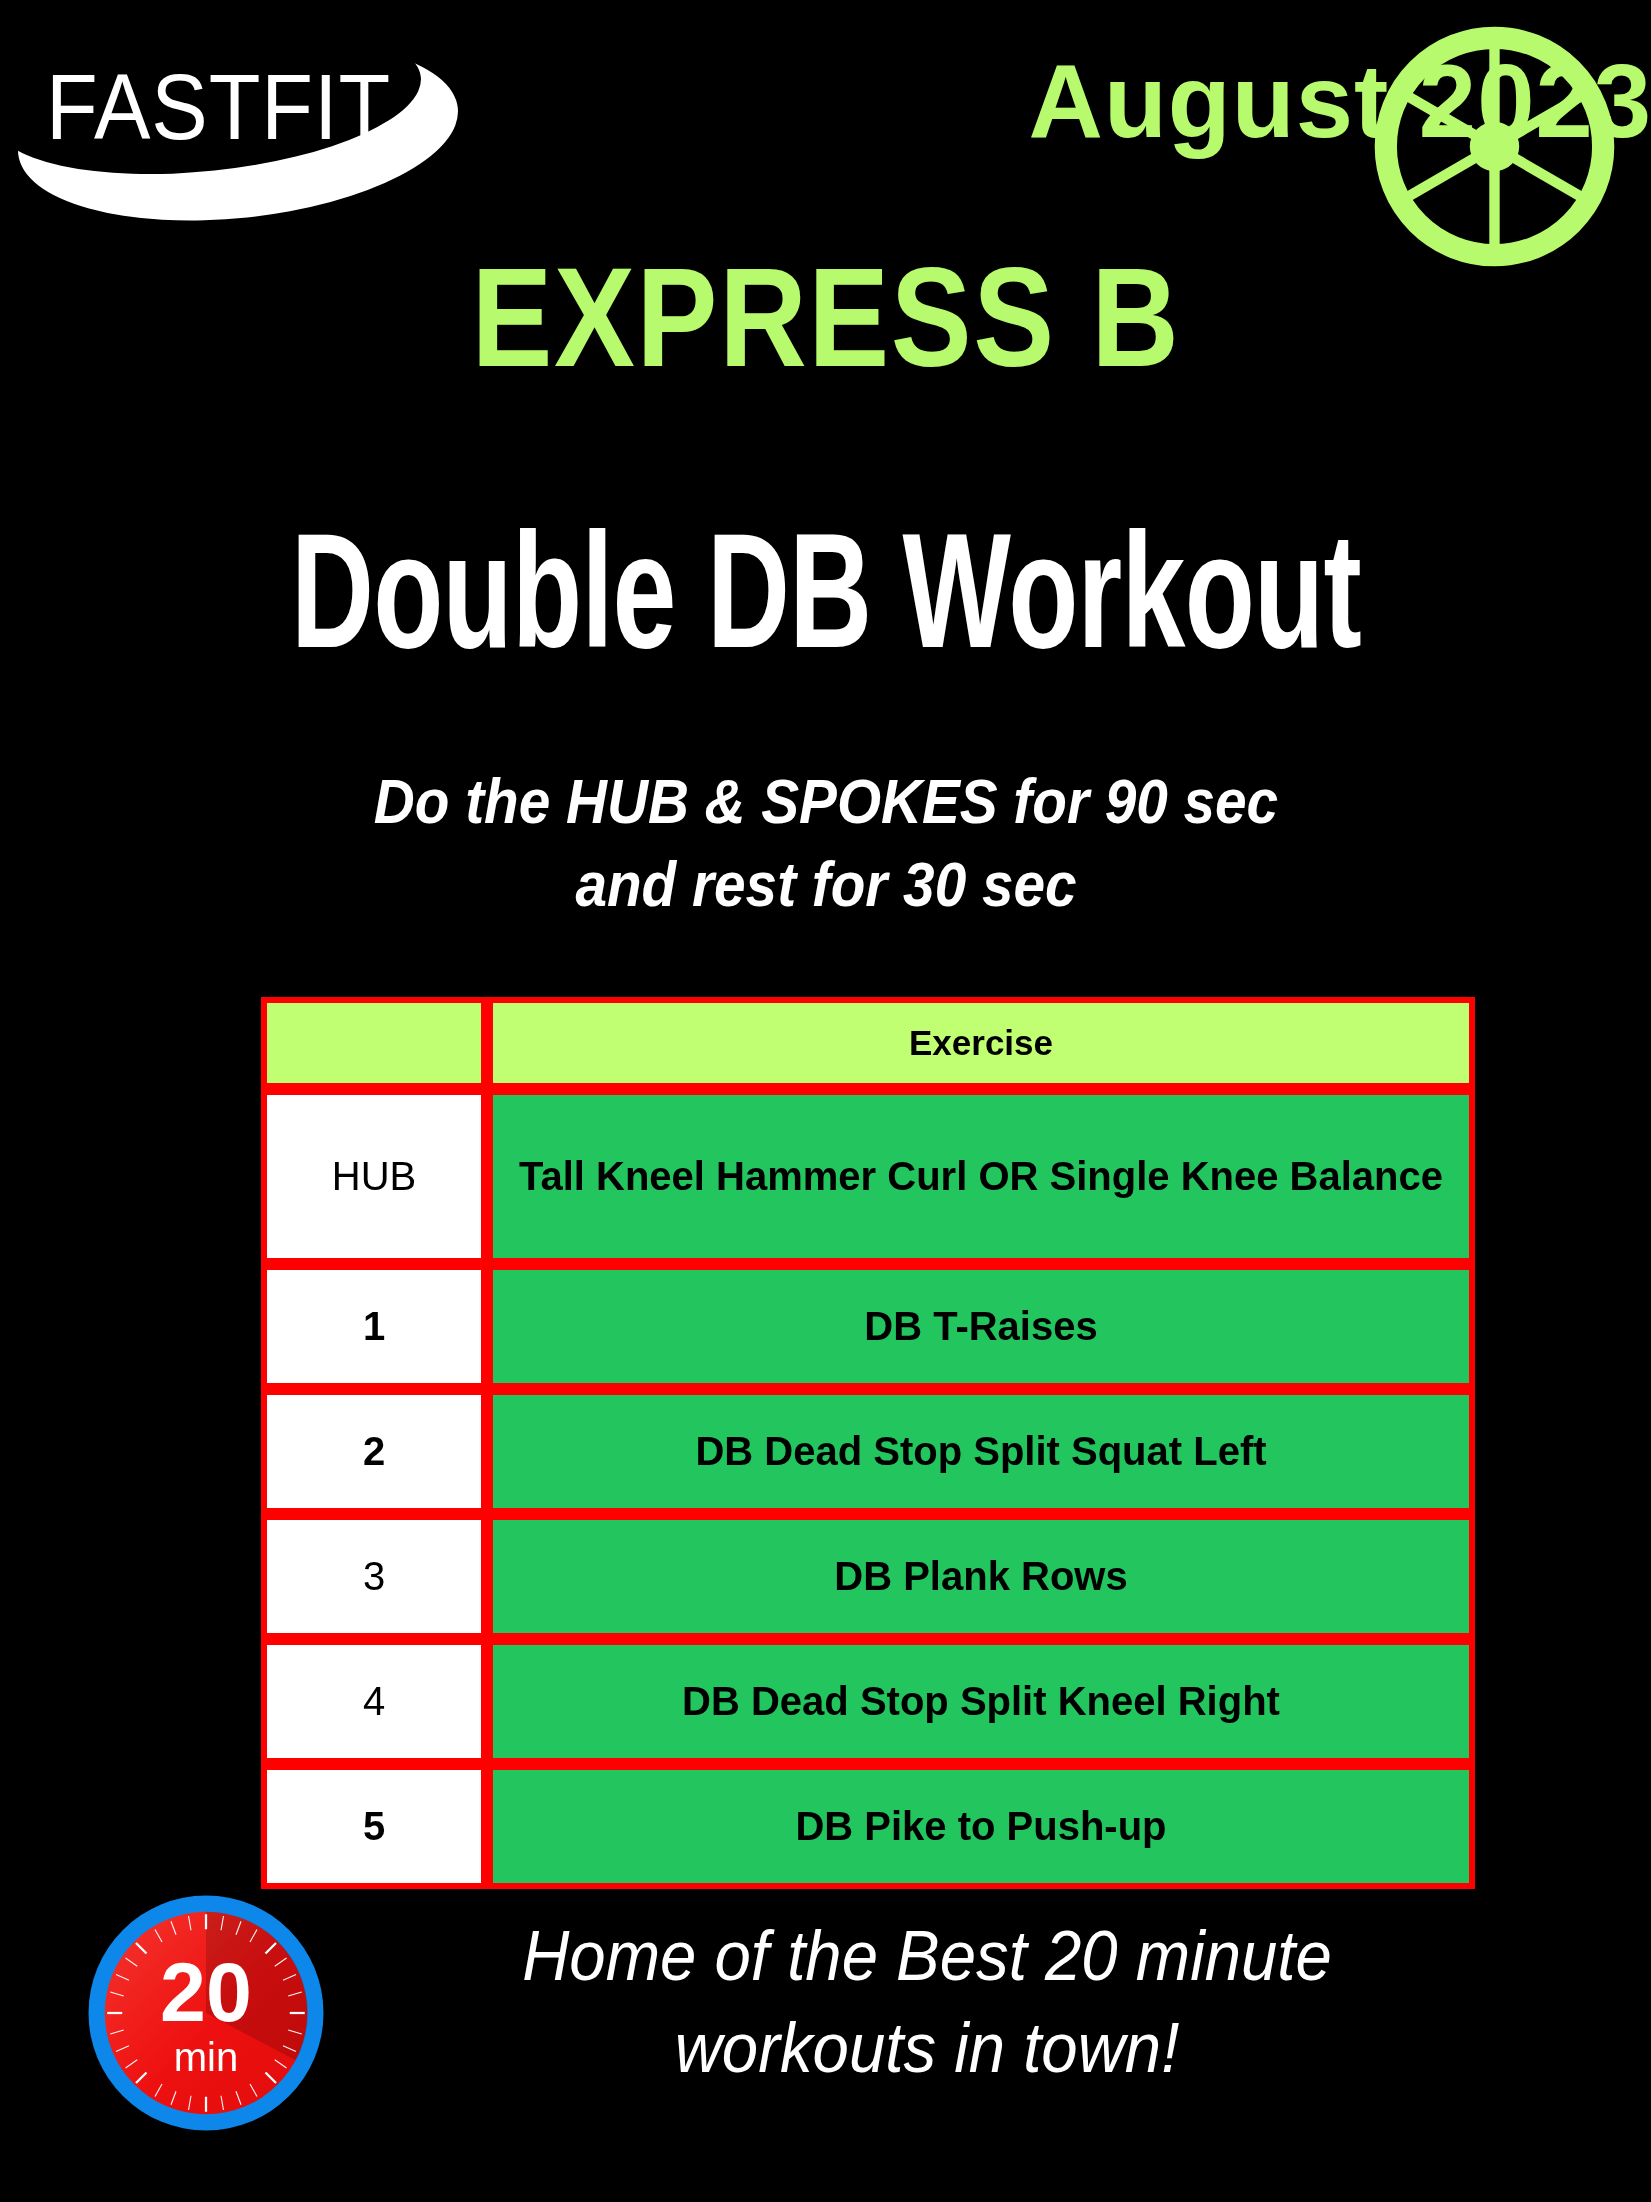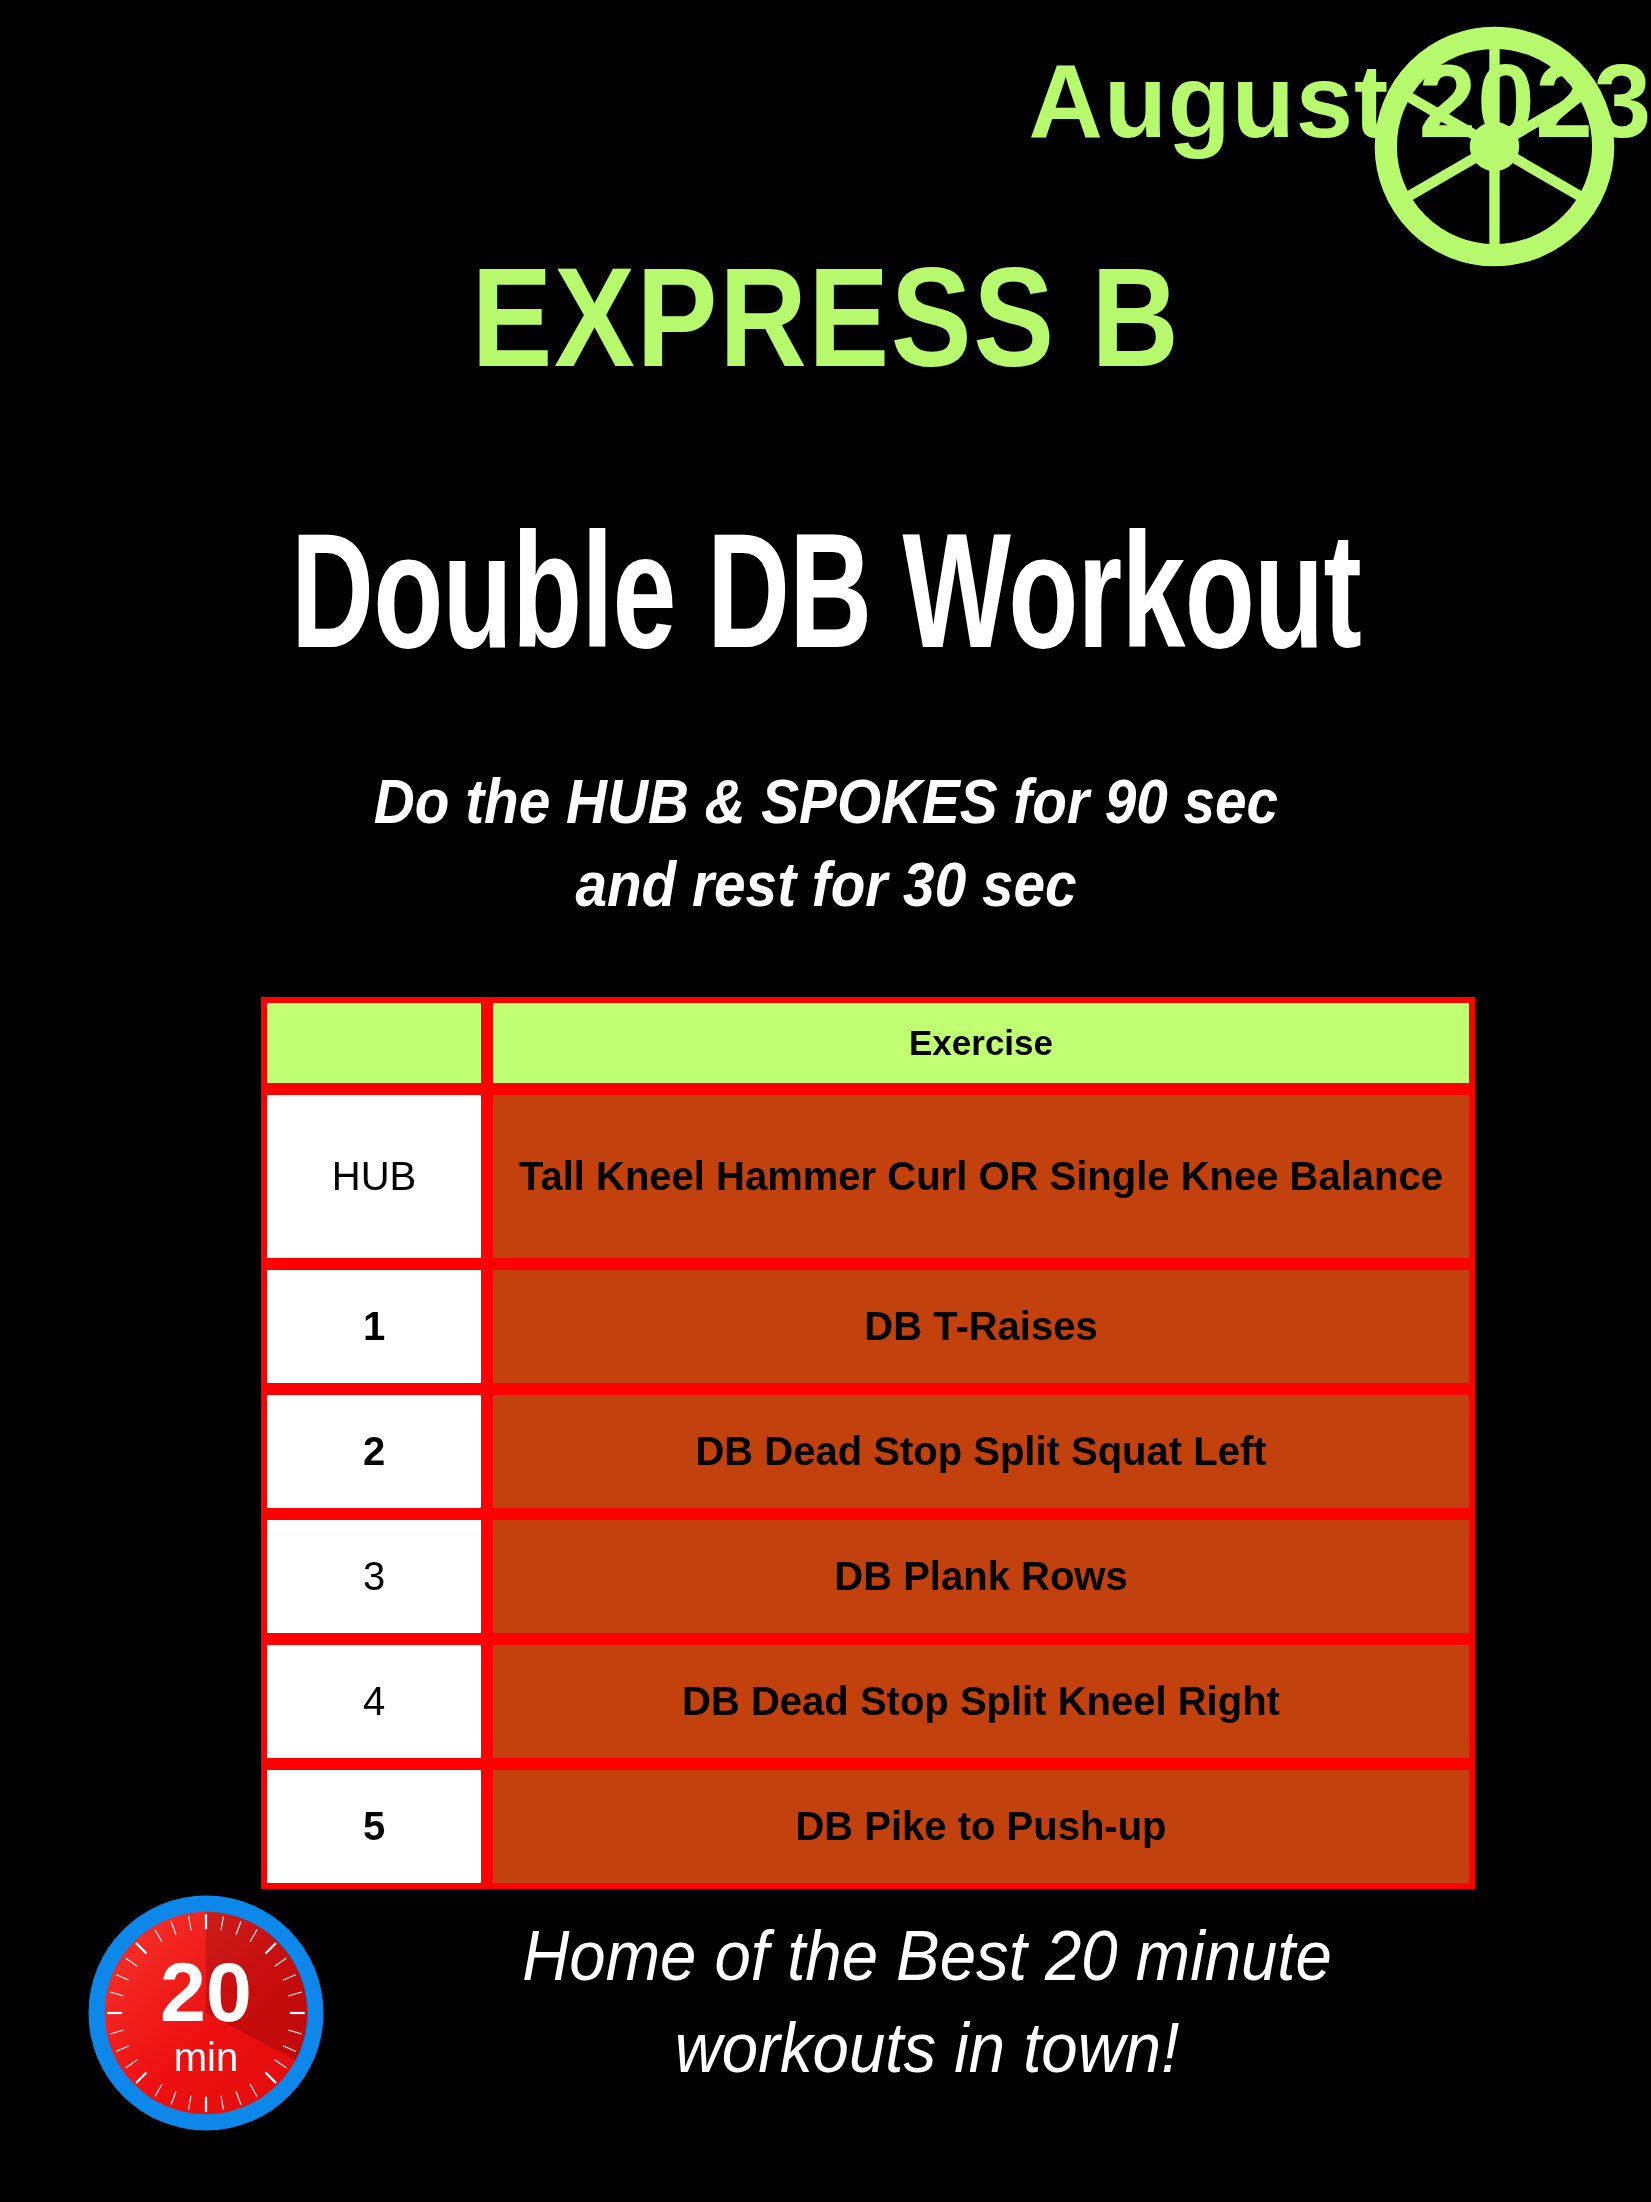--- a/index.html
+++ b/index.html
@@ -154,21 +154,21 @@
     font-weight: bold;
     font-size: 35px;
   }
   .cell-num {
     background: #ffffff;
     font-size: 40px;
     font-weight: bold;
   }
   .cell-num.light { font-weight: 400; }
   .cell-ex {
-    background: #c2410c;
+    background: #22c55e;
     font-size: 40px;
     font-weight: bold;
     line-height: 1.28;
     padding: 9.6px 17px;
   }
   tr.r-hub td { height: 163px; }
   tr.r-std td { height: 113px; }
 
   
   .stopwatch {
@@ -193,20 +193,25 @@
     line-height: 1.30;
     color: #ffffff;
     transform: scaleX(0.92);
   }
 </style>
 </head>
 <body>
 
 <div class="poster">
 
+  <div class="logo-wrap">
+    <div class="logo-swoosh-outer"></div>
+    <div class="logo-swoosh-inner"></div>
+    <div class="logo-text">FASTFIT</div>
+  </div>
 
   <div class="wheel">
     <svg width="247" height="247" viewBox="0 0 100 100" aria-hidden="true">
       <circle cx="50" cy="50" r="44" fill="none" stroke="#b8fa6e" stroke-width="9"></circle>
       <g stroke="#b8fa6e" stroke-width="4.2">
         <line x1="50" y1="50" x2="50" y2="7"></line>
         <line x1="50" y1="50" x2="50" y2="93"></line>
         <line x1="50" y1="50" x2="87" y2="28.5"></line>
         <line x1="50" y1="50" x2="13" y2="71.5"></line>
         <line x1="50" y1="50" x2="87" y2="71.5"></line>

